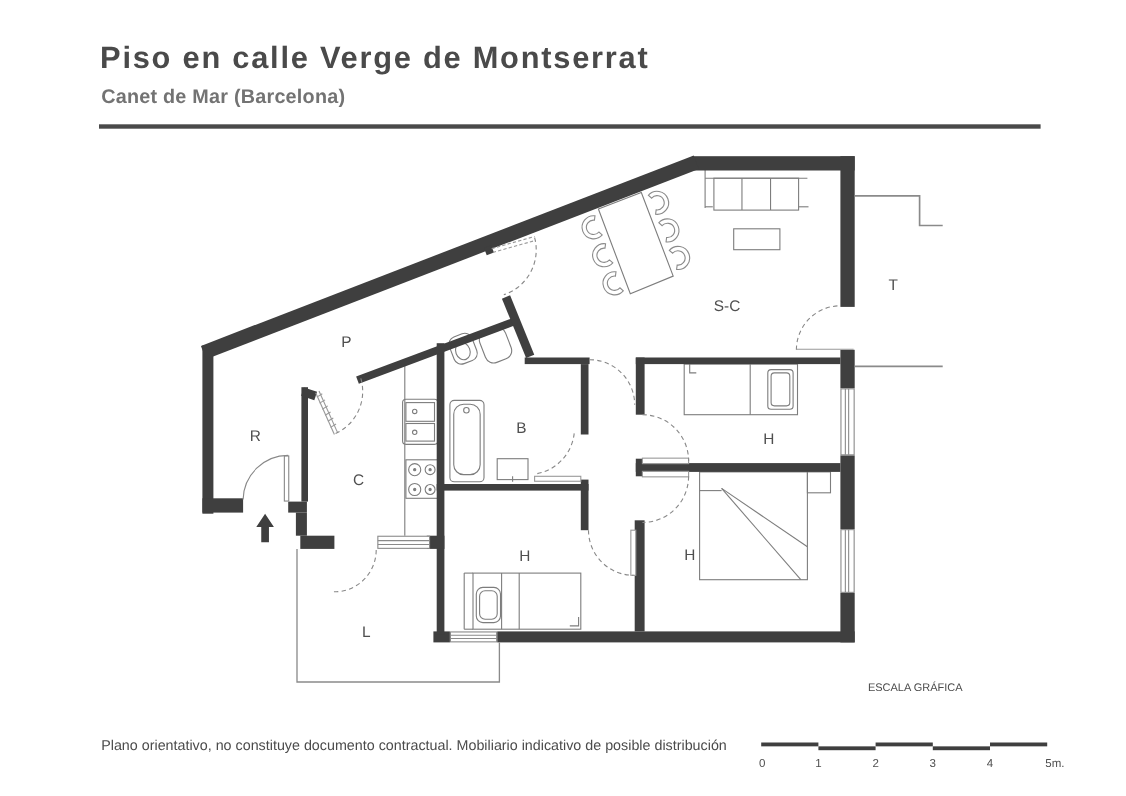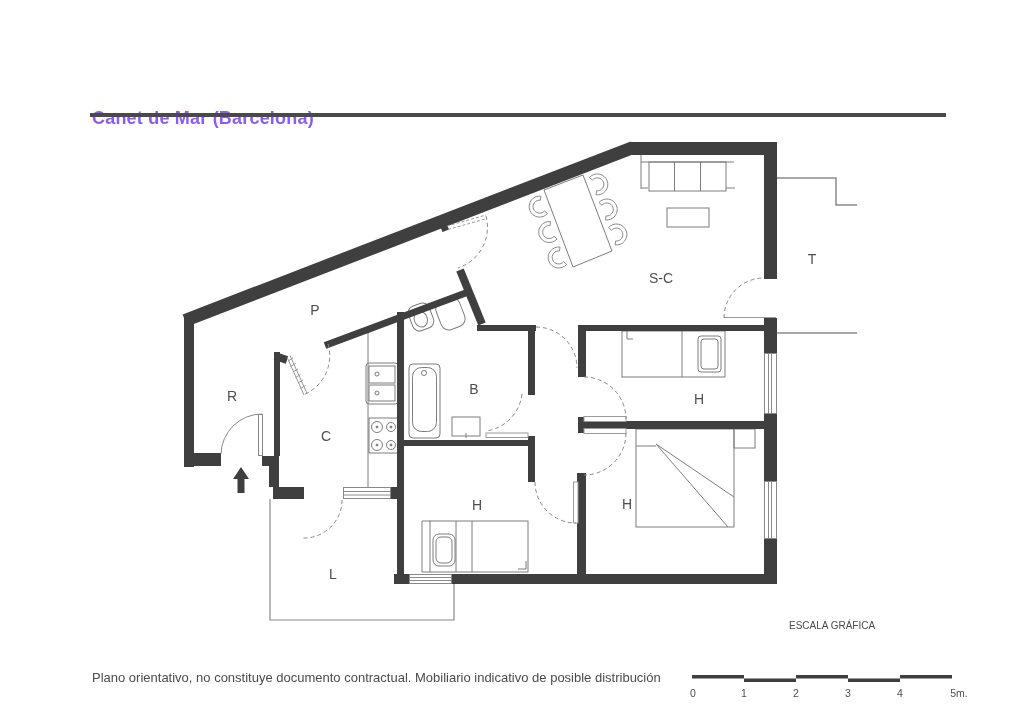--- a/index.html
+++ b/index.html
@@ -1,28 +1,29 @@
 <!DOCTYPE html>
 <html><head>
 <meta charset="utf-8">
 <style>
 html,body{margin:0;padding:0;background:#fff;}
 #page{position:relative;width:1024px;height:724px;background:#fff;overflow:hidden;
   font-family:"Liberation Sans", sans-serif;}
 #title{position:absolute;left:91px;top:39px;font-size:28px;font-weight:bold;color:#4a4a4a;letter-spacing:1.6px;white-space:nowrap;line-height:1;}
-#subtitle{position:absolute;left:92px;top:79px;font-size:18px;font-weight:bold;color:#8b5cf6;letter-spacing:0.2px;line-height:1;margin-top:30px;}
+#subtitle{position:absolute;left:92px;top:79px;font-size:18px;font-weight:bold;color:#737373;letter-spacing:0.2px;line-height:1;}
 #divider{position:absolute;left:90px;top:113px;width:856px;height:4px;background:#4a4a4a;}
 #footer{position:absolute;left:92px;top:670px;font-size:13px;color:#4b4b4b;}
 #escala{position:absolute;left:789px;top:620px;font-size:10px;color:#4b4b4b;letter-spacing:0px;}
 svg text{font-family:"Liberation Sans", sans-serif;fill:#4f4f4f;}
 </style>
 </head>
 <body>
 <div id="page">
 
+<div id="title">Piso en calle Verge de Montserrat</div>
 
 <div id="subtitle">Canet de Mar (Barcelona)</div>
 
 <div id="divider"></div>
 
 <svg id="plan" width="1024" height="724" viewBox="0 0 1024 724" style="position:absolute;left:0;top:0">
 <g fill="none" stroke="none">
 
 <g stroke="#7d7d7d" stroke-width="1" fill="none">
 

